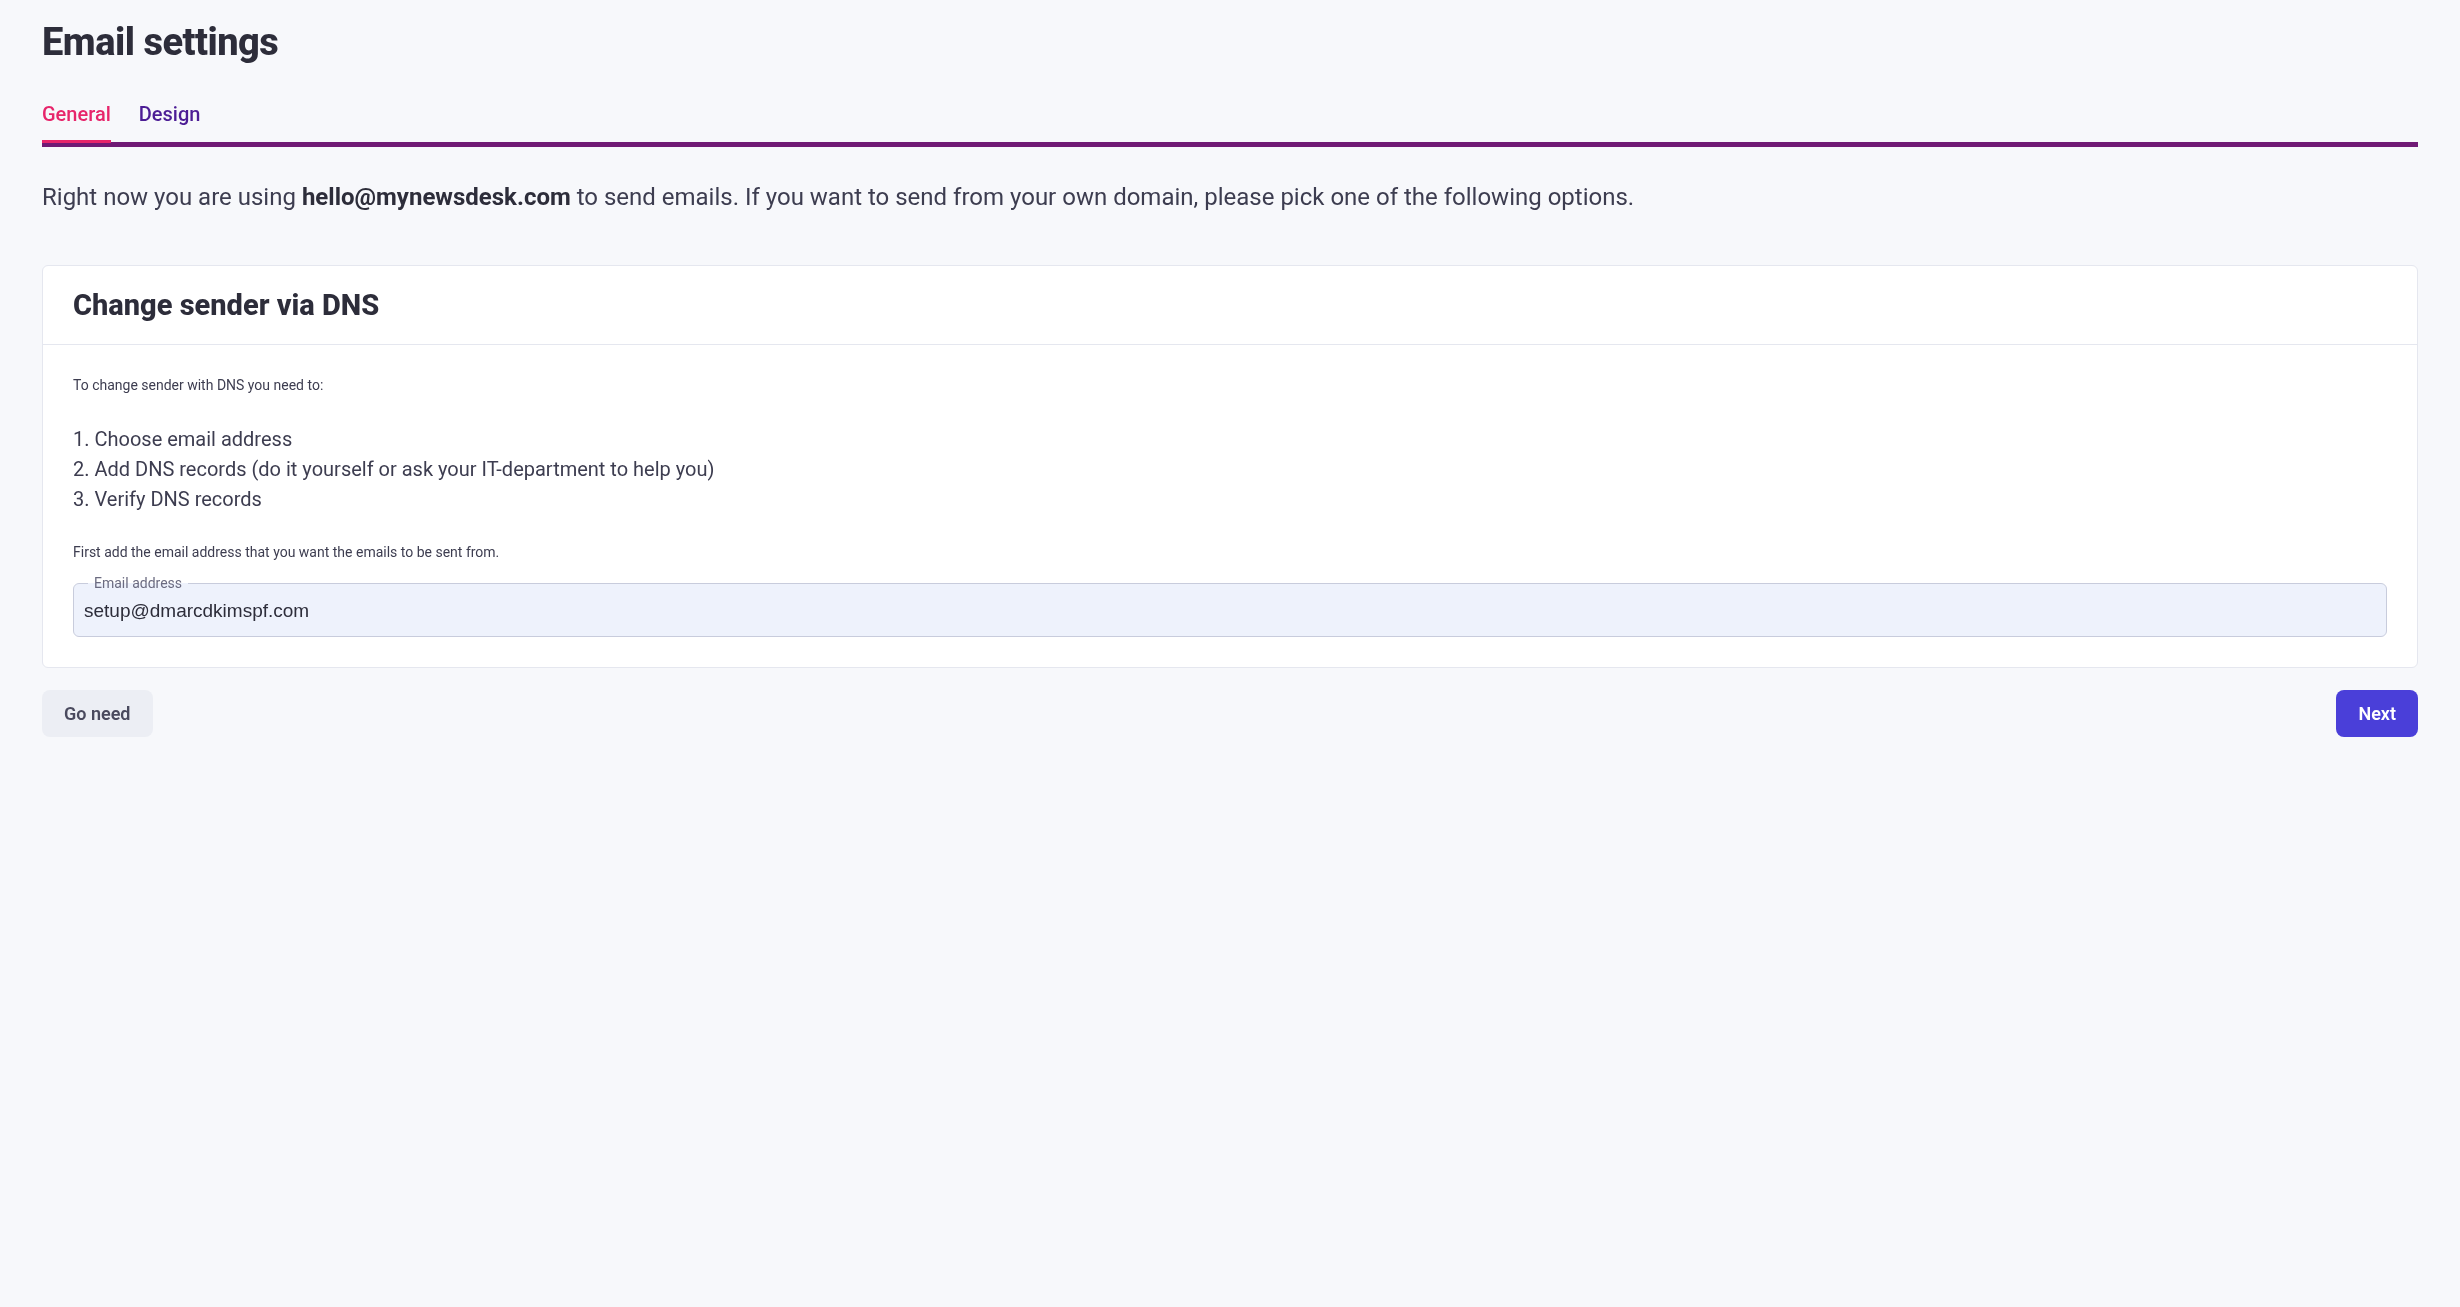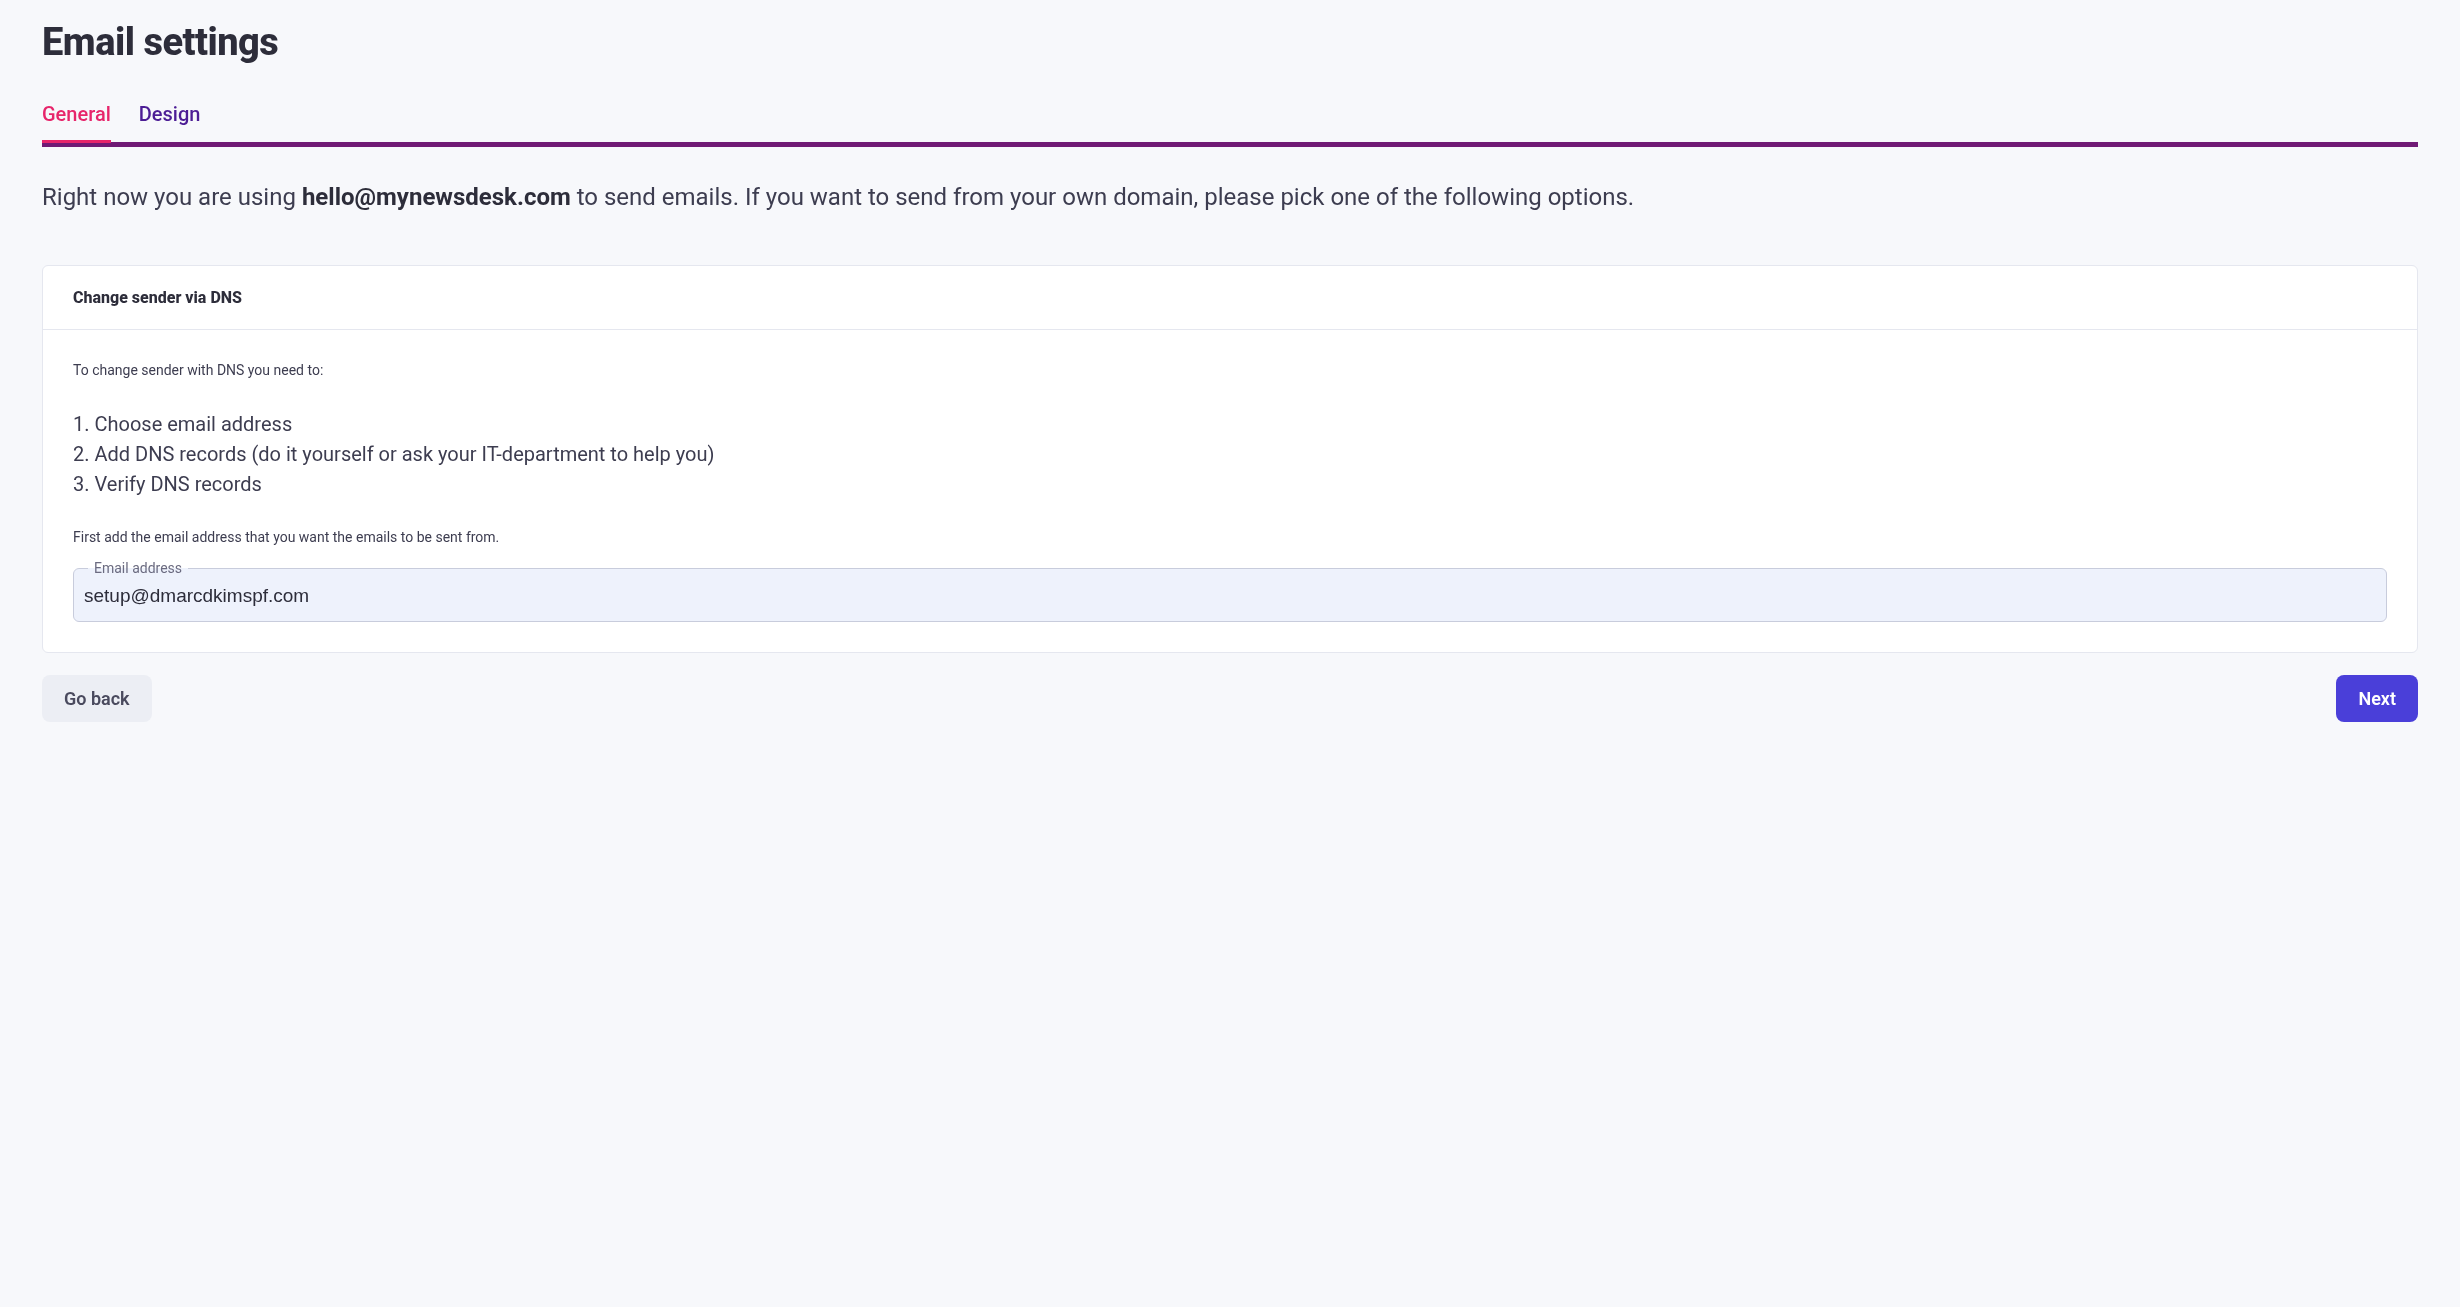--- a/index.html
+++ b/index.html
@@ -53,21 +53,21 @@
     background: #ffffff;
     border: 1px solid #e5e7ef;
     border-radius: 6px;
     overflow: hidden;
   }
   .card-header {
     padding: 22px 30px;
     border-bottom: 1px solid #e5e7ef;
   }
   .card-title {
-    font-size: 16px;
+    font-size: 29px;
     font-weight: 800;
     color: #2d2d3a;
   }
   .card-body {
     padding: 30px 30px 30px 30px;
   }
   .card-body p {
     font-size: 14px;
     line-height: 1.5;
     color: #3d3d50;
@@ -164,15 +164,15 @@
     </div>
     <p>First add the email address that you want the emails to be sent from.</p>
     <div class="input-wrapper">
       <span class="input-label">Email address</span>
       <input type="text" class="input-field" value="setup@dmarcdkimspf.com" style="">
     </div>
   </div>
 </div>
 
 <div class="footer">
-  <button class="btn btn-secondary">Go back</button>
+  <button class="btn btn-secondary">Go need</button>
   <button class="btn btn-primary">Next</button>
 </div>
 
 </body></html>

